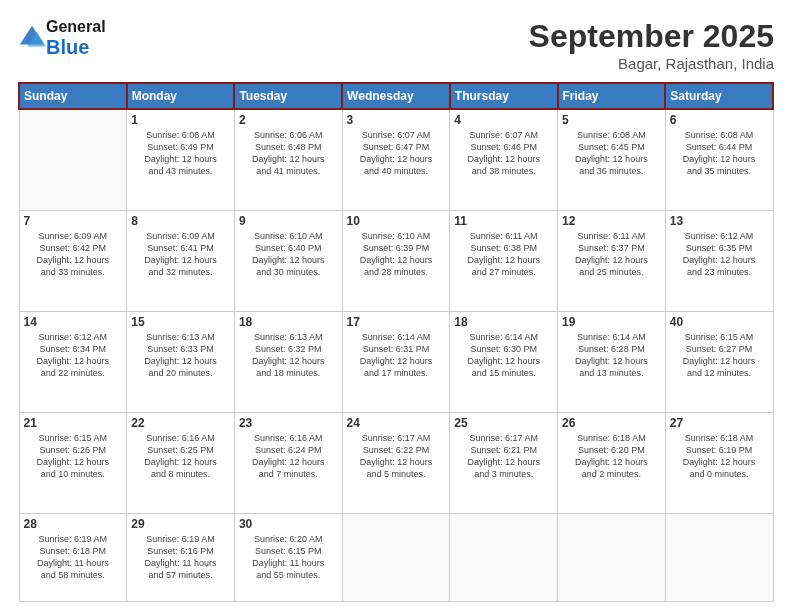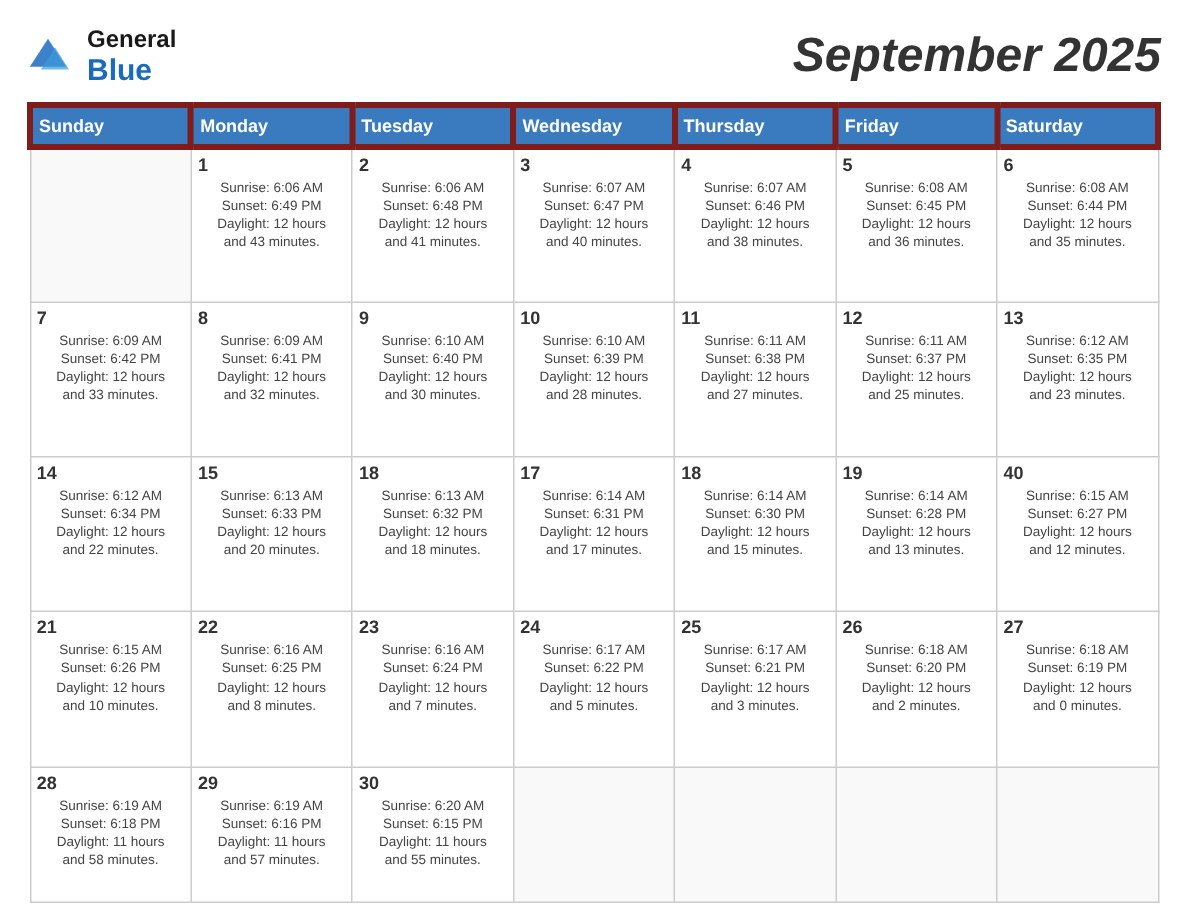--- a/index.html
+++ b/index.html
@@ -19,54 +19,53 @@
     }
     .header {
       display: flex;
       justify-content: space-between;
       align-items: flex-start;
       margin-bottom: 10px;
     }
     .logo {
       display: flex;
       align-items: center;
-      gap: 12px;
+      gap: 0;
     }
     .logo-icon {
       width: 28px;
       height: 28px;
     }
     .title-block {
       text-align: right;
     }
     .main-title {
       font-size: 32px;
       font-weight: bold;
       color: #333;
-      font-style: italic;
     }
     .sub-title {
       font-size: 15px;
       color: #555;
     }
     .calendar {
       flex: 1;
       border: 1px solid #ccc;
       border-collapse: collapse;
       width: 100%;
       table-layout: fixed;
     }
     .calendar th {
       background: #3a7abf;
       color: #fff;
       font-size: 12px;
       font-weight: bold;
       padding: 5px 4px;
       text-align: left;
-      border: 4px solid #7f1d1d;
+      border: 2px solid #7f1d1d;
     }
     .calendar td {
       border: 1px solid #ccc;
       vertical-align: top;
       padding: 3px 4px;
       font-size: 9.5px;
       color: #333;
       height: 82px;
     }
     .day-num {
@@ -95,20 +94,21 @@
         <polygon points="15,2 28,22 2,22" fill="#1a6bbf" opacity="0.85"></polygon>
         <polygon points="20,8 30,24 10,24" fill="#3a9ad9" opacity="0.7"></polygon>
       </svg>
       <div>
         <div style="font-size:16px;font-weight:bold;color:#1a1a1a;line-height:1.1">General</div>
         <div style="font-size:20px;font-weight:bold;color:#1a6bbf;line-height:1.1">Blue</div>
       </div>
     </div>
     <div class="title-block">
       <div class="main-title">September 2025</div>
+      <div class="sub-title">Bagar, Rajasthan, India</div>
     </div>
   </div>
 
   <table class="calendar">
     <thead>
       <tr>
       <th>Sunday</th>
           <th>Monday</th>
           <th>Tuesday</th>
           <th>Wednesday</th>

